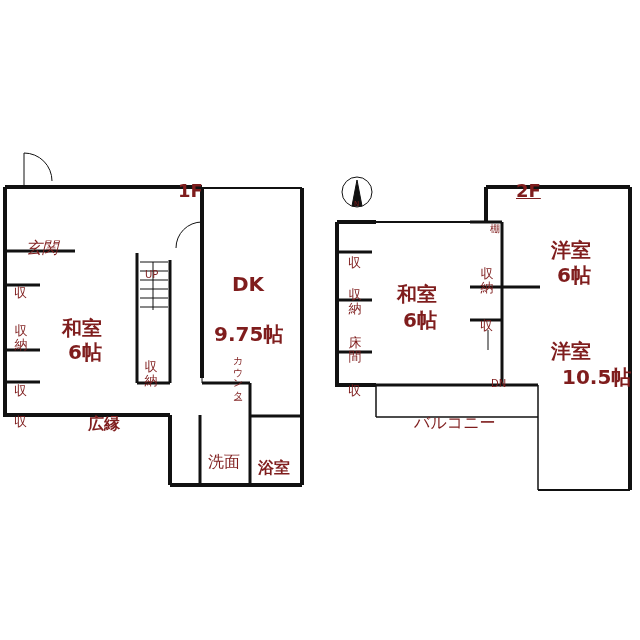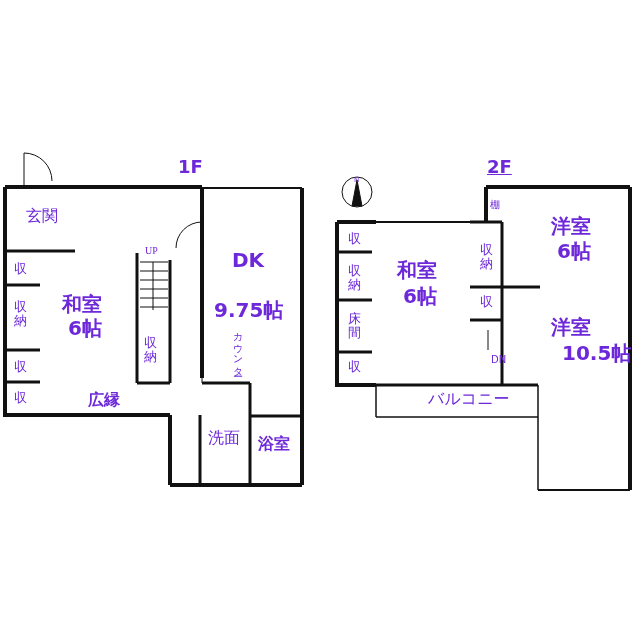--- a/index.html
+++ b/index.html
@@ -1,18 +1,18 @@
 <!DOCTYPE html>
 <html><head>
 <meta charset="utf-8">
 <style>
   html, body { margin:0; padding:0; background:#ffffff; }
   body { width:640px; height:640px; position:relative; overflow:hidden; font-family:"DejaVu Sans", sans-serif; color:#111; }
   svg { position:absolute; left:0; top:0; }
-  .lbl { position:absolute; white-space:nowrap; text-align:left; line-height:1.05; color:#6d28d9; }
+  .lbl { position:absolute; white-space:nowrap; text-align:center; line-height:1.05; color:#7f1d1d;margin-top:24px; }
   .big { font-size:20px; font-weight:bold; }
   .med { font-size:16px; }
   .sm { font-size:13px; }
   .xs { font-size:10px; }
   .vert { writing-mode:vertical-rl; font-size:10px; }
   .floor { font-size:18px; font-weight:bold; }
 </style>
 </head>
 <body>
 
@@ -74,32 +74,32 @@
     <line x1="337" y1="352" x2="372" y2="352" stroke-width="3"></line>
 
     <line x1="488" y1="330" x2="488" y2="350" stroke-width="1"></line>
 
     <circle cx="357" cy="192" r="15" stroke-width="1"></circle>
     <path d="M357,180 L352,206 L362,206 Z" fill="#111"></path>
   </g>
 </svg>
 
 <div class="lbl floor" style="left:178px;top:158px;">1F</div>
-<div class="lbl floor" style="left:487px;top:158px;text-decoration:underline;">2F</div>
+<div class="lbl floor" style="left:516px;top:158px;text-decoration:underline;">2F</div>
 <div class="lbl xs" style="left:354px;top:177px;font-size:7px;">N</div>
 
-<div class="lbl med" style="left:26px;top:208px;">玄関</div>
+<div class="lbl med" style="left:26px;top:216px;font-style:italic;">玄関</div>
 <div class="lbl sm" style="left:14px;top:262px;">収</div>
 <div class="lbl sm" style="left:14px;top:300px;width:14px;white-space:normal;">収納</div>
 <div class="lbl sm" style="left:14px;top:360px;">収</div>
 <div class="lbl sm" style="left:14px;top:391px;">収</div>
 <div class="lbl sm" style="left:144px;top:336px;width:14px;white-space:normal;">収納</div>
 <div class="lbl big" style="left:62px;top:294px;">和室</div>
 <div class="lbl big" style="left:68px;top:318px;">6帖</div>
-<div class="lbl xs" style="left:145px;top:246px;font-family:Liberation Serif, serif;">UP</div>
+<div class="lbl xs" style="left:145px;top:246px;">UP</div>
 <div class="lbl big" style="left:232px;top:250px;">DK</div>
 <div class="lbl big" style="left:214px;top:300px;">9.75帖</div>
 <div class="lbl vert" style="left:232px;top:325px;">カウンター</div>
 <div class="lbl med" style="left:88px;top:392px;font-weight:bold;">広縁</div>
 <div class="lbl med" style="left:208px;top:430px;">洗面</div>
 <div class="lbl med" style="left:258px;top:436px;font-weight:bold;">浴室</div>
 
 <div class="lbl xs" style="left:490px;top:200px;">棚</div>
 <div class="lbl sm" style="left:348px;top:232px;">収</div>
 <div class="lbl sm" style="left:348px;top:264px;width:14px;white-space:normal;">収納</div>
@@ -107,13 +107,13 @@
 <div class="lbl sm" style="left:348px;top:360px;">収</div>
 <div class="lbl sm" style="left:480px;top:243px;width:14px;white-space:normal;">収納</div>
 <div class="lbl sm" style="left:480px;top:295px;">収</div>
 <div class="lbl big" style="left:397px;top:260px;">和室</div>
 <div class="lbl big" style="left:403px;top:286px;">6帖</div>
 <div class="lbl xs" style="left:491px;top:355px;">DN</div>
 <div class="lbl big" style="left:551px;top:216px;">洋室</div>
 <div class="lbl big" style="left:557px;top:241px;">6帖</div>
 <div class="lbl big" style="left:551px;top:317px;">洋室</div>
 <div class="lbl big" style="left:562px;top:343px;">10.5帖</div>
-<div class="lbl med" style="left:428px;top:391px;">バルコニー</div>
+<div class="lbl med" style="left:414px;top:391px;">バルコニー</div>
 
 </body></html>

